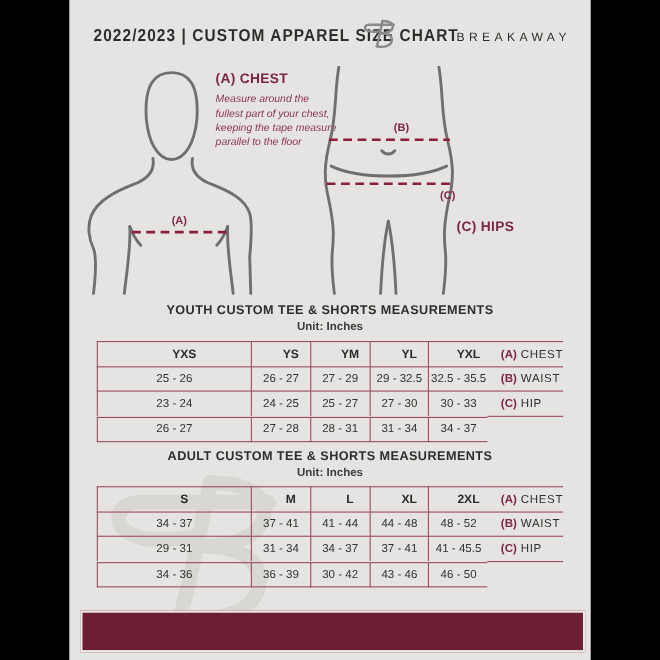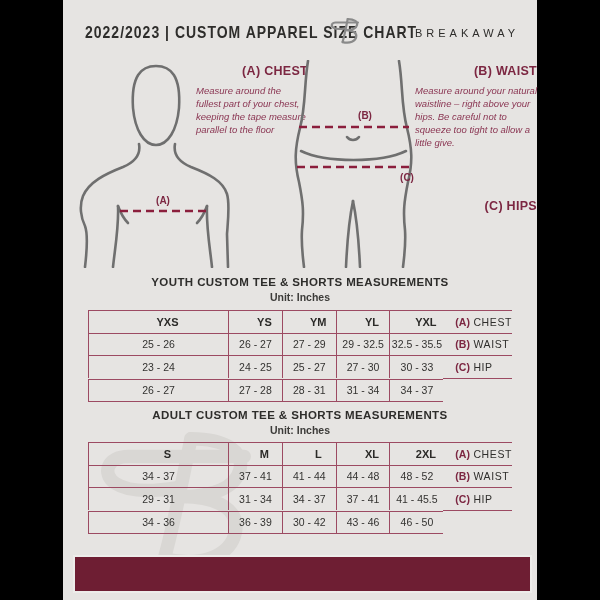--- a/index.html
+++ b/index.html
@@ -22,21 +22,20 @@
   .brand-name{font-size:11px;font-weight:normal;letter-spacing:4px;color:var(--dark-text,#2e2d2b);padding-left:45px;}
   
   .guide{position:absolute;left:0;top:58px;width:100%;height:210px;}
   .fig{position:absolute;}
   .fig-torso{left:12px;top:2px;}
   .fig-pants{left:228px;top:2px;}
   .gtxt{position:absolute;}
   .gtxt h3{
     margin:0 0 6px 0;font-size:12.5px;font-weight:bold;color:var(--heading,#7c2742);
     letter-spacing:.3px;
-    text-align:right;
   }
   .gtxt p{
     margin:0;font-size:9.5px;font-style:italic;line-height:1.38;
     color:var(--body-text,#8a3552);
   }
   .gtxt-chest{left:133px;top:6px;width:112px;}
   .gtxt-waist{left:352px;top:6px;width:122px;}
   .gtxt-hips{left:352px;top:106px;width:122px;margin-top:35px;}
   .marker{font:bold 10px "Liberation Sans",sans-serif;fill:var(--heading,#7c2742);}
   
@@ -130,24 +129,20 @@
           <line x1="8" y1="67" x2="118" y2="67" stroke="#8b1e3c" stroke-width="2.4" stroke-dasharray="8 5"></line>
           <text class="marker" x="74" y="59" text-anchor="middle">(B)</text>
         </g>
         <g>
           <line x1="6" y1="107" x2="121" y2="107" stroke="#8b1e3c" stroke-width="2.4" stroke-dasharray="8 5"></line>
           <text class="marker" x="116" y="121" text-anchor="middle">(C)</text>
         </g>
       </svg>
     </div>
 
-    <div class="gtxt gtxt-waist">
-      <h3>(B) WAIST</h3>
-      <p>Measure around your natural waistline – right above your hips. Be careful not to squeeze too tight to allow a little give.</p>
-    </div>
 
     <div class="gtxt gtxt-hips">
       <h3>(C) HIPS</h3>
     </div>
   </div>
 
   <div class="watermark">
     <svg width="190" height="178" viewBox="0 0 40 40" fill="none" stroke="#d9d7d4" stroke-width="3" stroke-linecap="round">
       <path d="M34 10 L8 10 C3 10 2 14 5 16 C8 18 13 18 19 17"></path>
       <path d="M22 6 C 20 16 18 26 16 33"></path>

